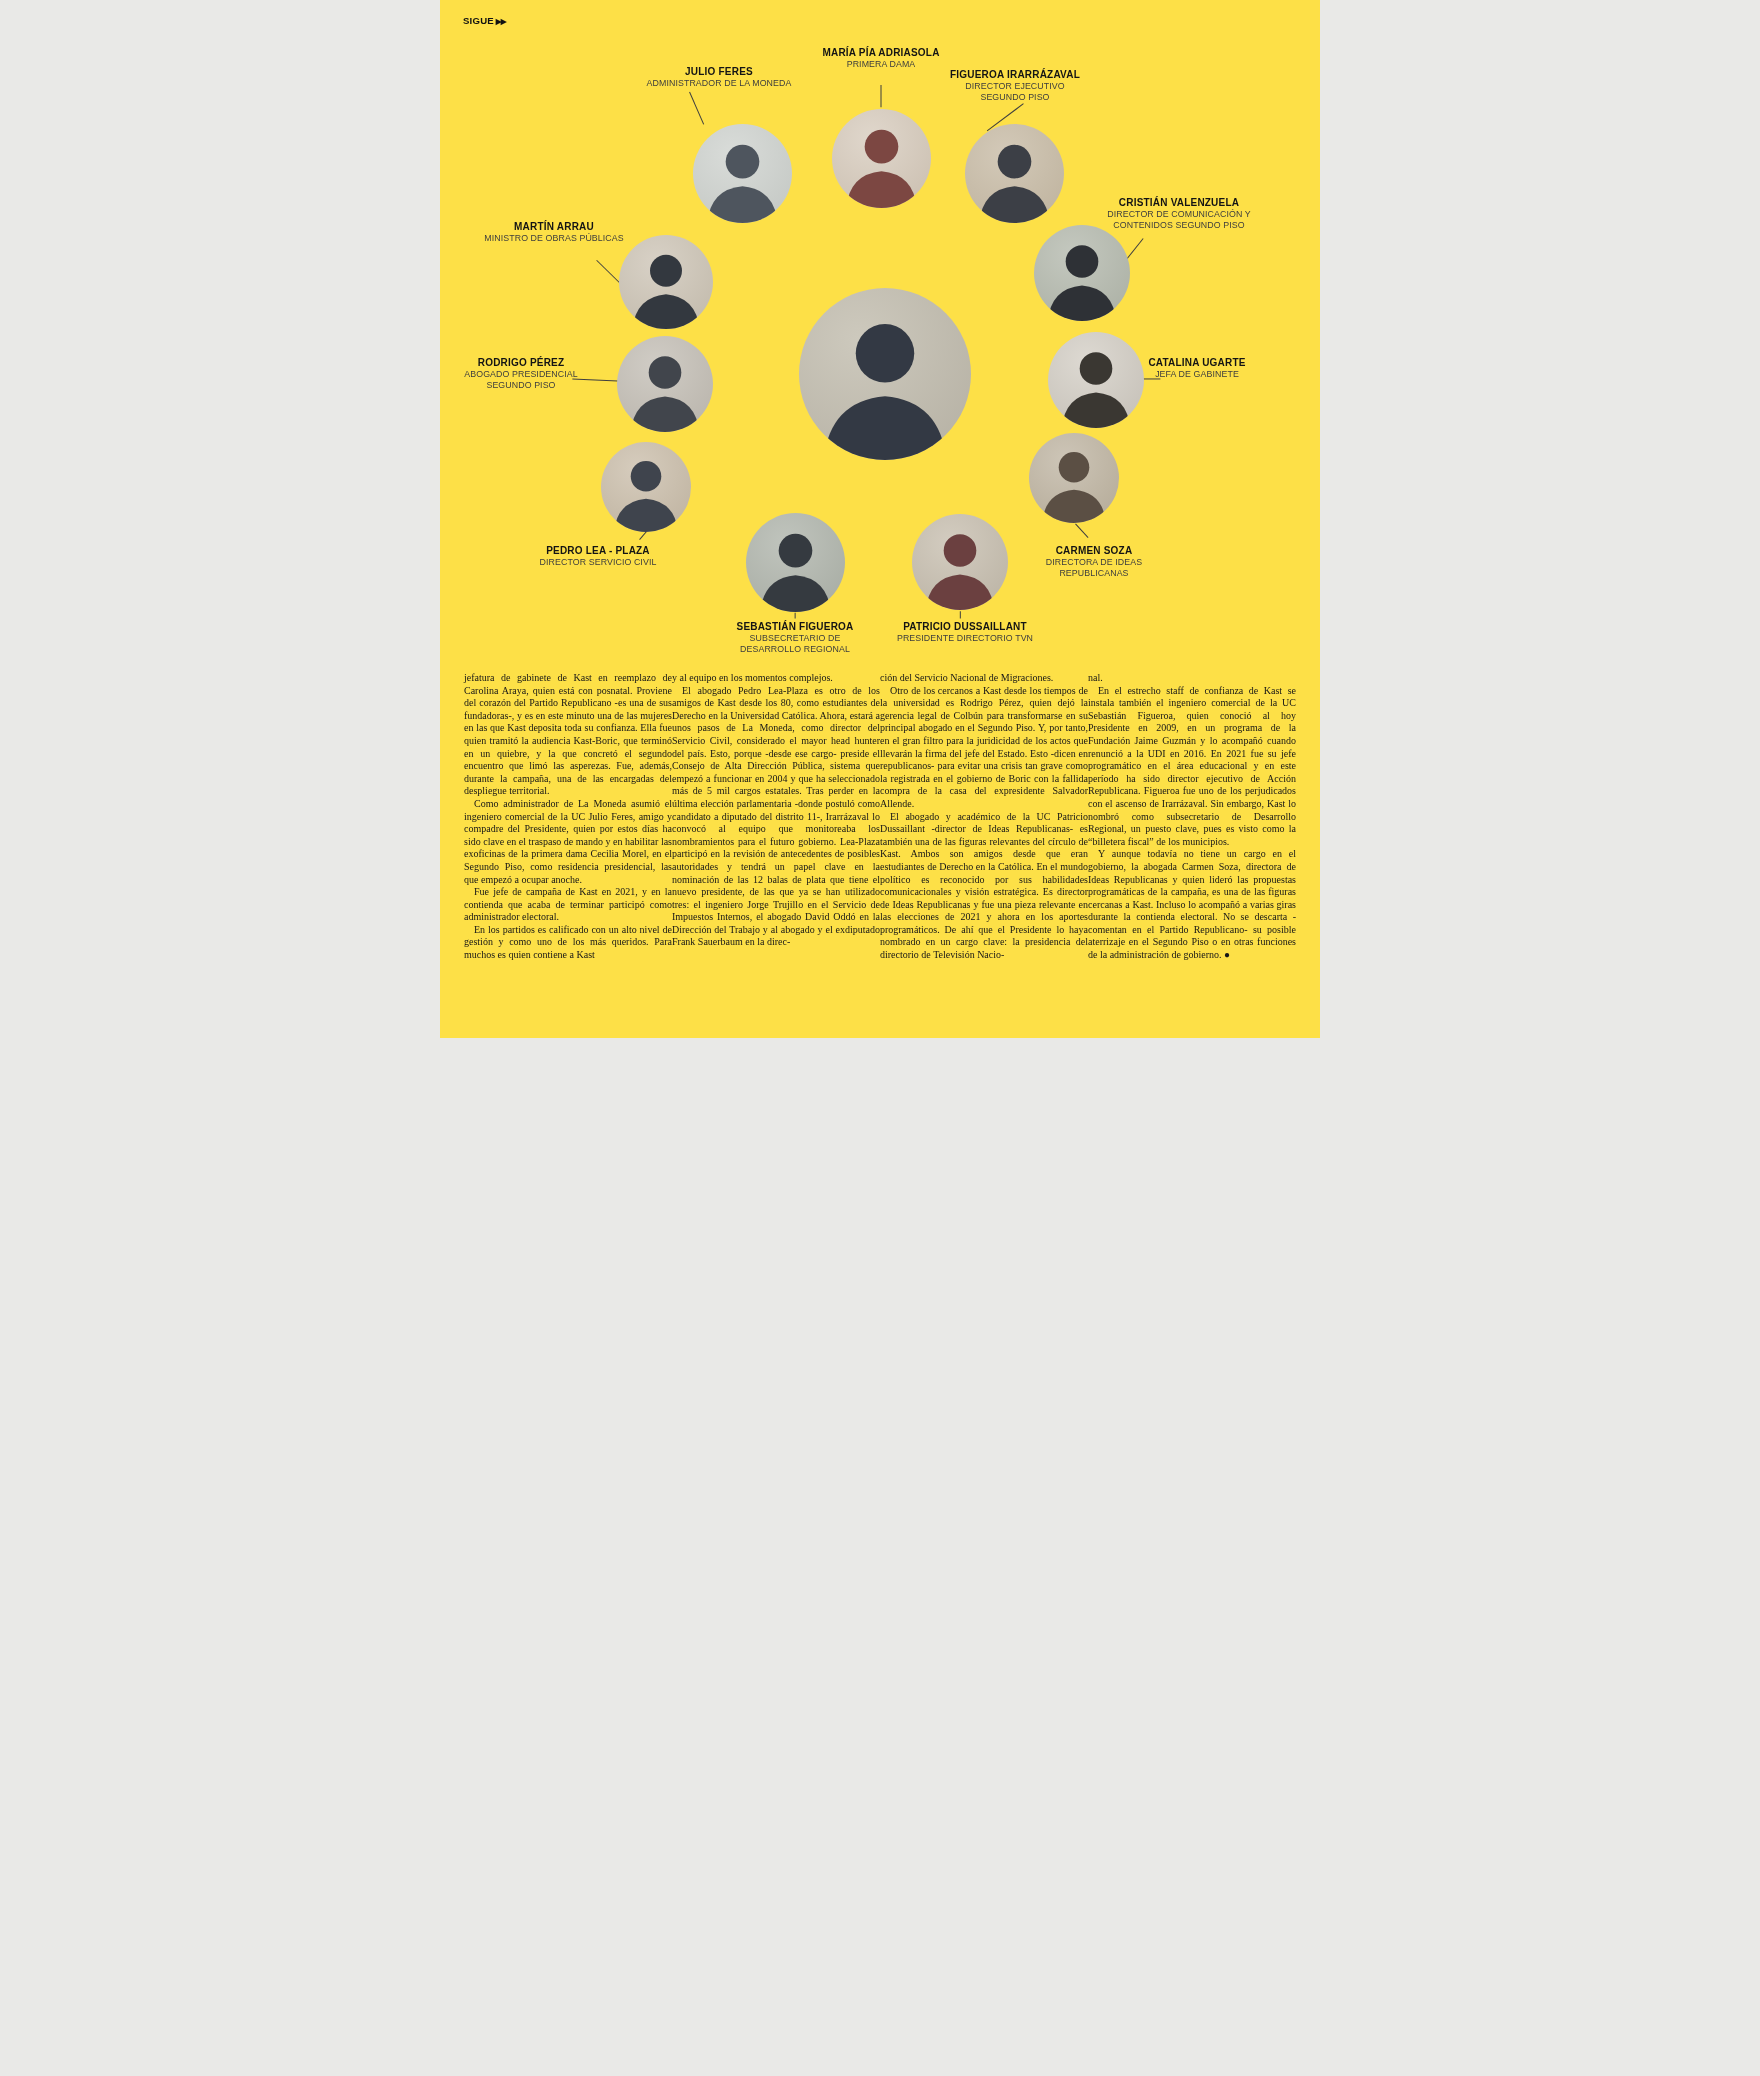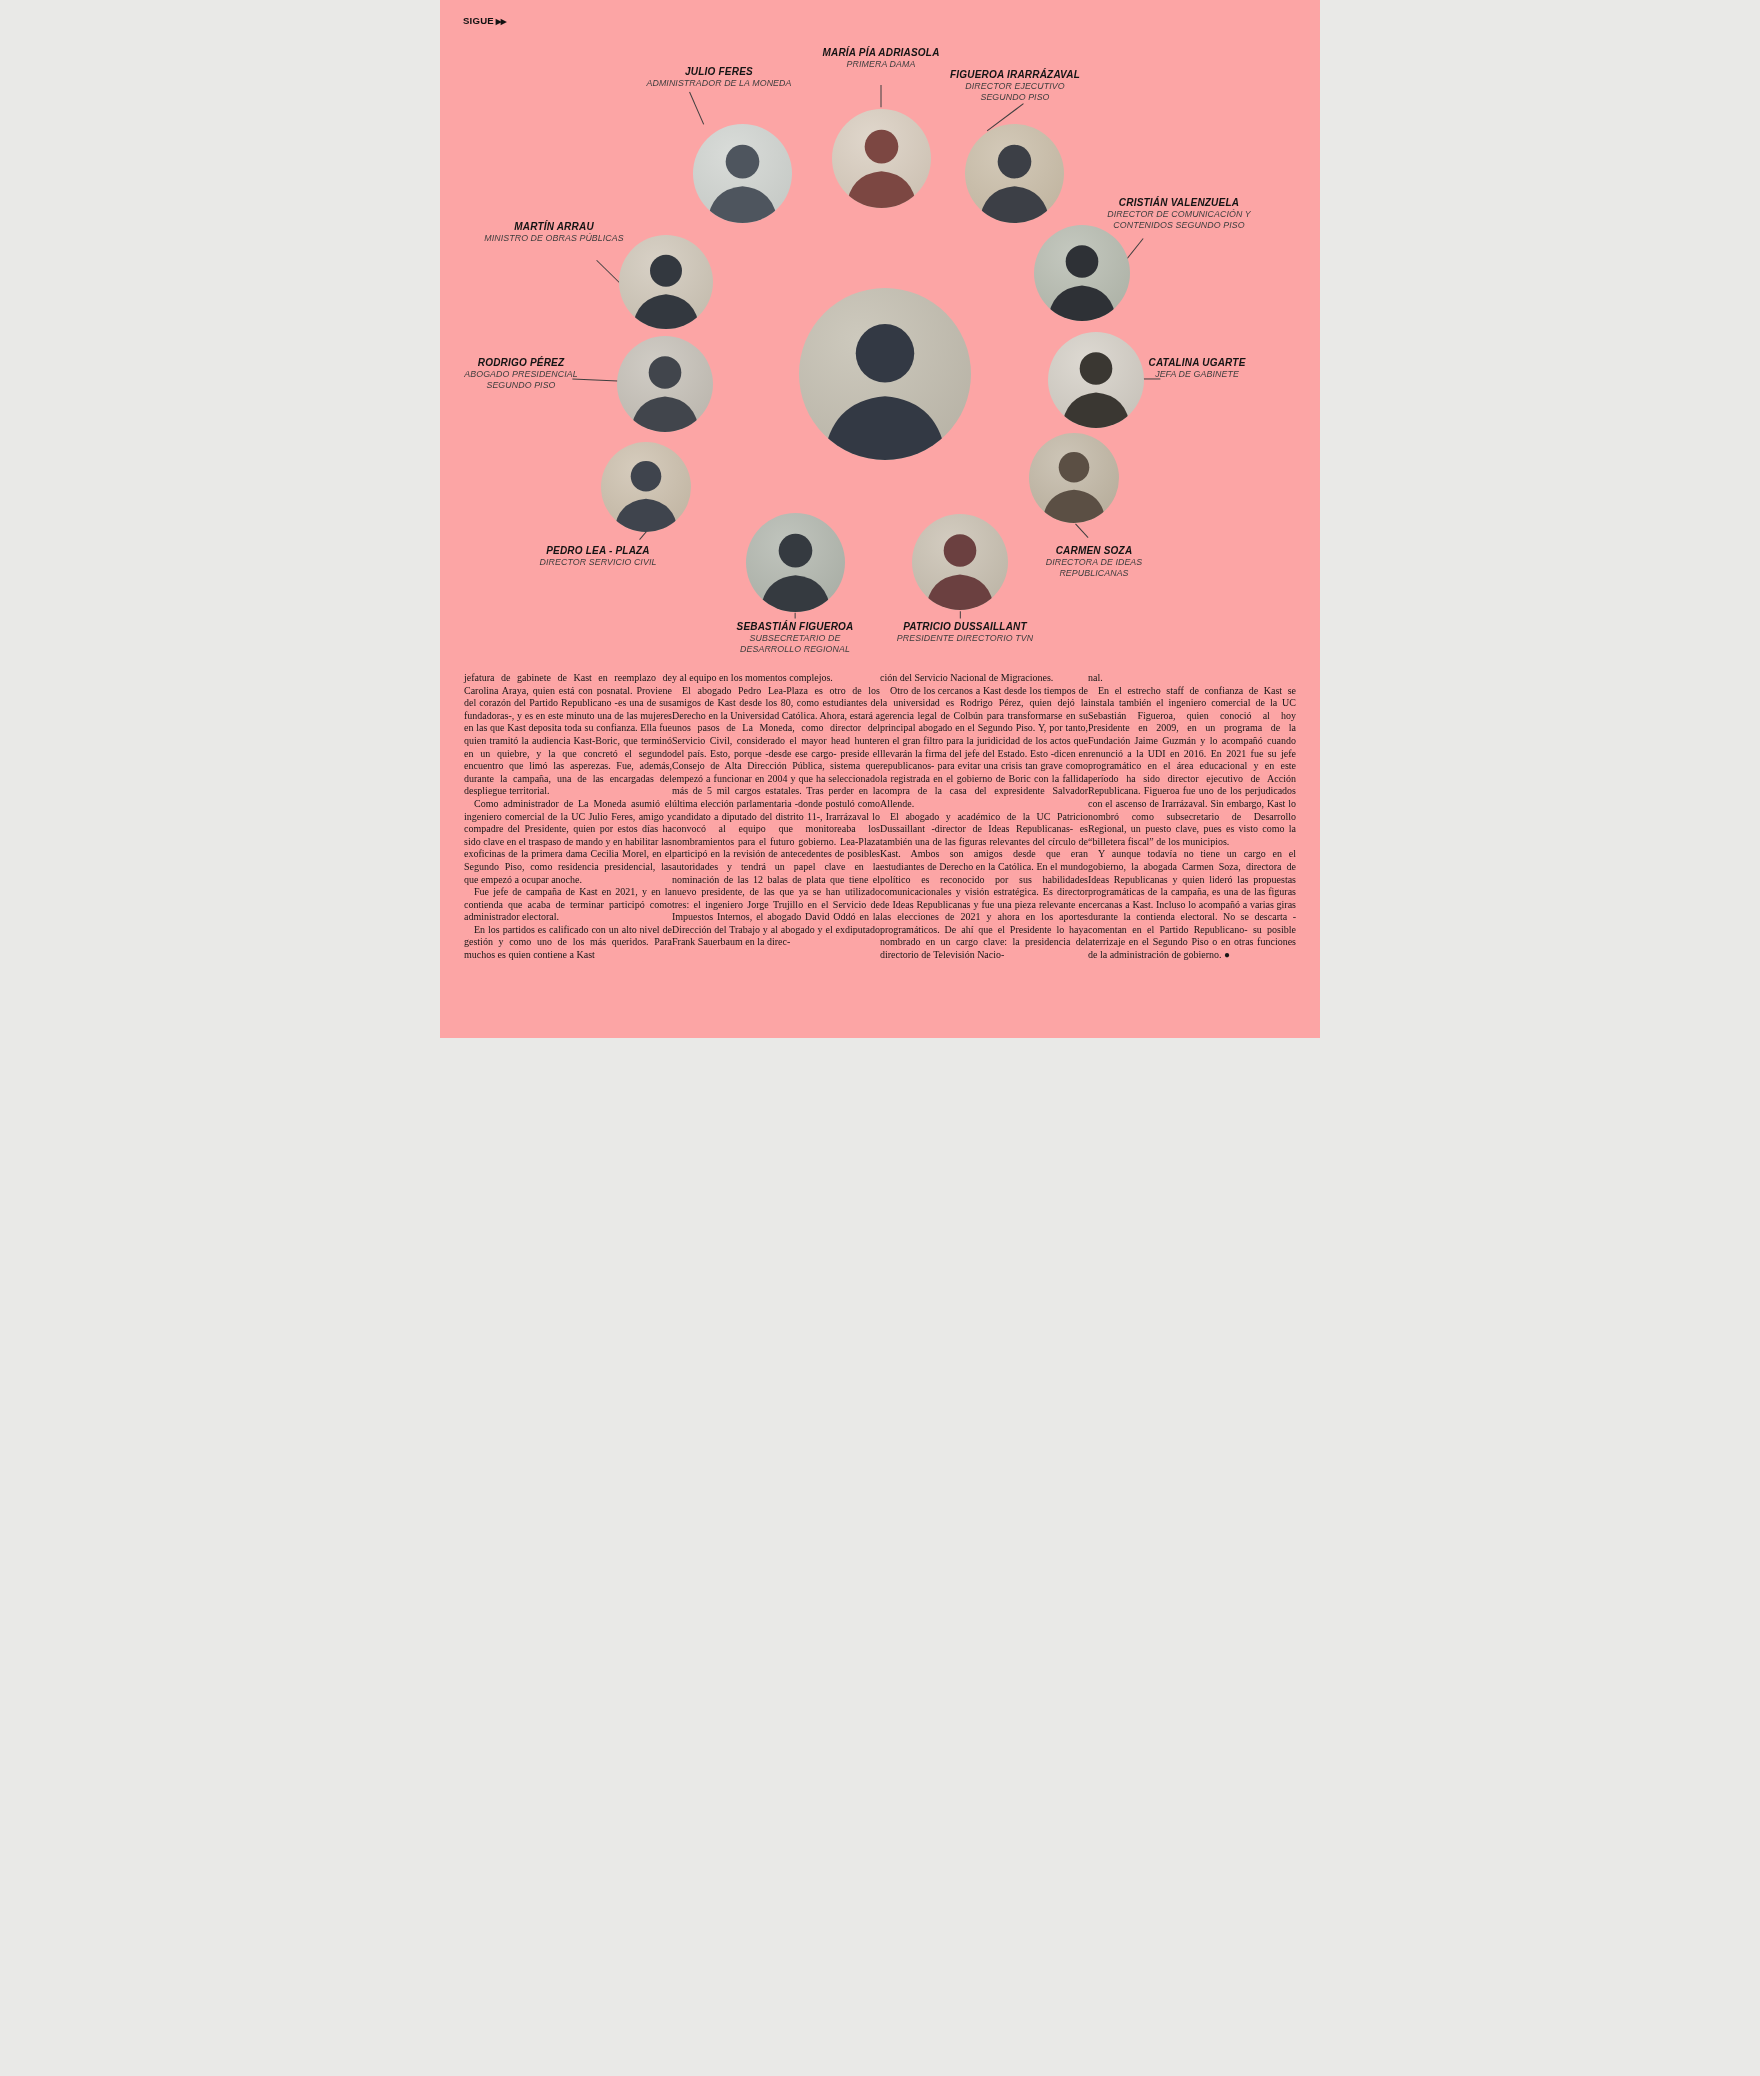--- a/index.html
+++ b/index.html
@@ -1,23 +1,23 @@
 <!DOCTYPE html>
 <html lang="es" style="font-size:8px"><head>
 <meta charset="utf-8">
 <style>
   html,body{margin:0;padding:0;background:#e9e9e7;}
-  .page{position:relative;width:880px;height:1038px;margin:0 auto;background:#fca5a5;
+  .page{position:relative;width:880px;height:1038px;margin:0 auto;background:#fde047;
         font-family:"Liberation Sans",sans-serif;overflow:hidden;}
   
   .sigue{position:absolute;left:23px;top:15px;font-weight:800;font-size:9.6px;
          letter-spacing:0.2px;color:#111;}
   .sigue .arrows{font-size:7.6px;letter-spacing:-1px;position:relative;top:-0.5px;margin-left:2px;}
   
-  .figure{position:absolute;left:0;top:0;width:748px;height:668px;font-style:italic;}
+  .figure{position:absolute;left:0;top:0;width:748px;height:668px;}
   .lines{position:absolute;left:0;top:0;width:880px;height:668px;}
   .lines line{stroke:#3f3f3f;stroke-width:2;}
   .photo{position:absolute;border-radius:50%;overflow:hidden;color:#4a4f57;}
   .photo svg{width:100%;height:100%;display:block;}
   .photo svg .sil{fill:currentColor;}
   .photo svg .head{fill:currentColor;}
   #ph-kast   {left:359px; top:288px; width:172px;height:172px;background:radial-gradient(circle at 35% 30%,#cdc9bd,#b4afa2);color:#333944;}
   #ph-maria  {left:392px; top:109px; width:99px;height:99px;background:radial-gradient(circle at 40% 30%,#e0d7cc,#c9bdae);color:#7c4742;}
   #ph-julio  {left:253px; top:124px; width:99px;height:99px;background:radial-gradient(circle at 40% 30%,#d9dcd9,#c2c6c2);color:#4e555e;}
   #ph-alejandro{left:525px;top:124px;width:99px;height:99px;background:radial-gradient(circle at 40% 30%,#d3c9b8,#bdb19c);color:#3c3f46;}

